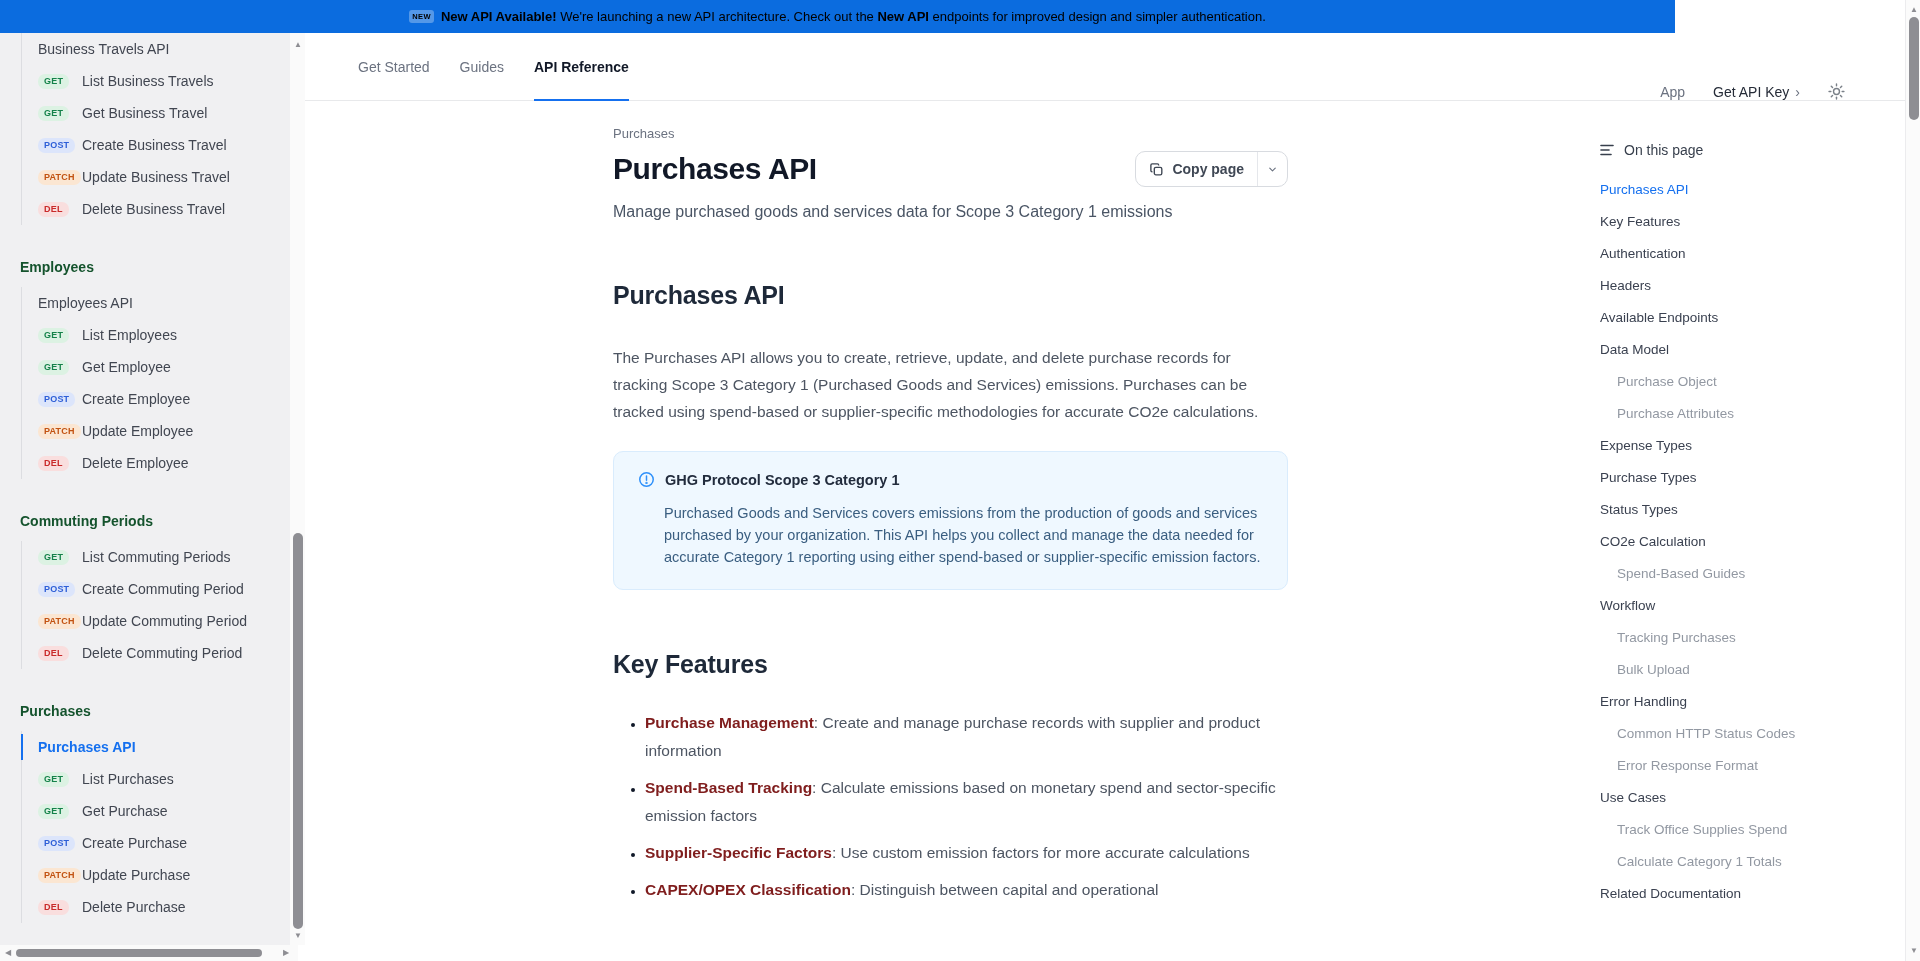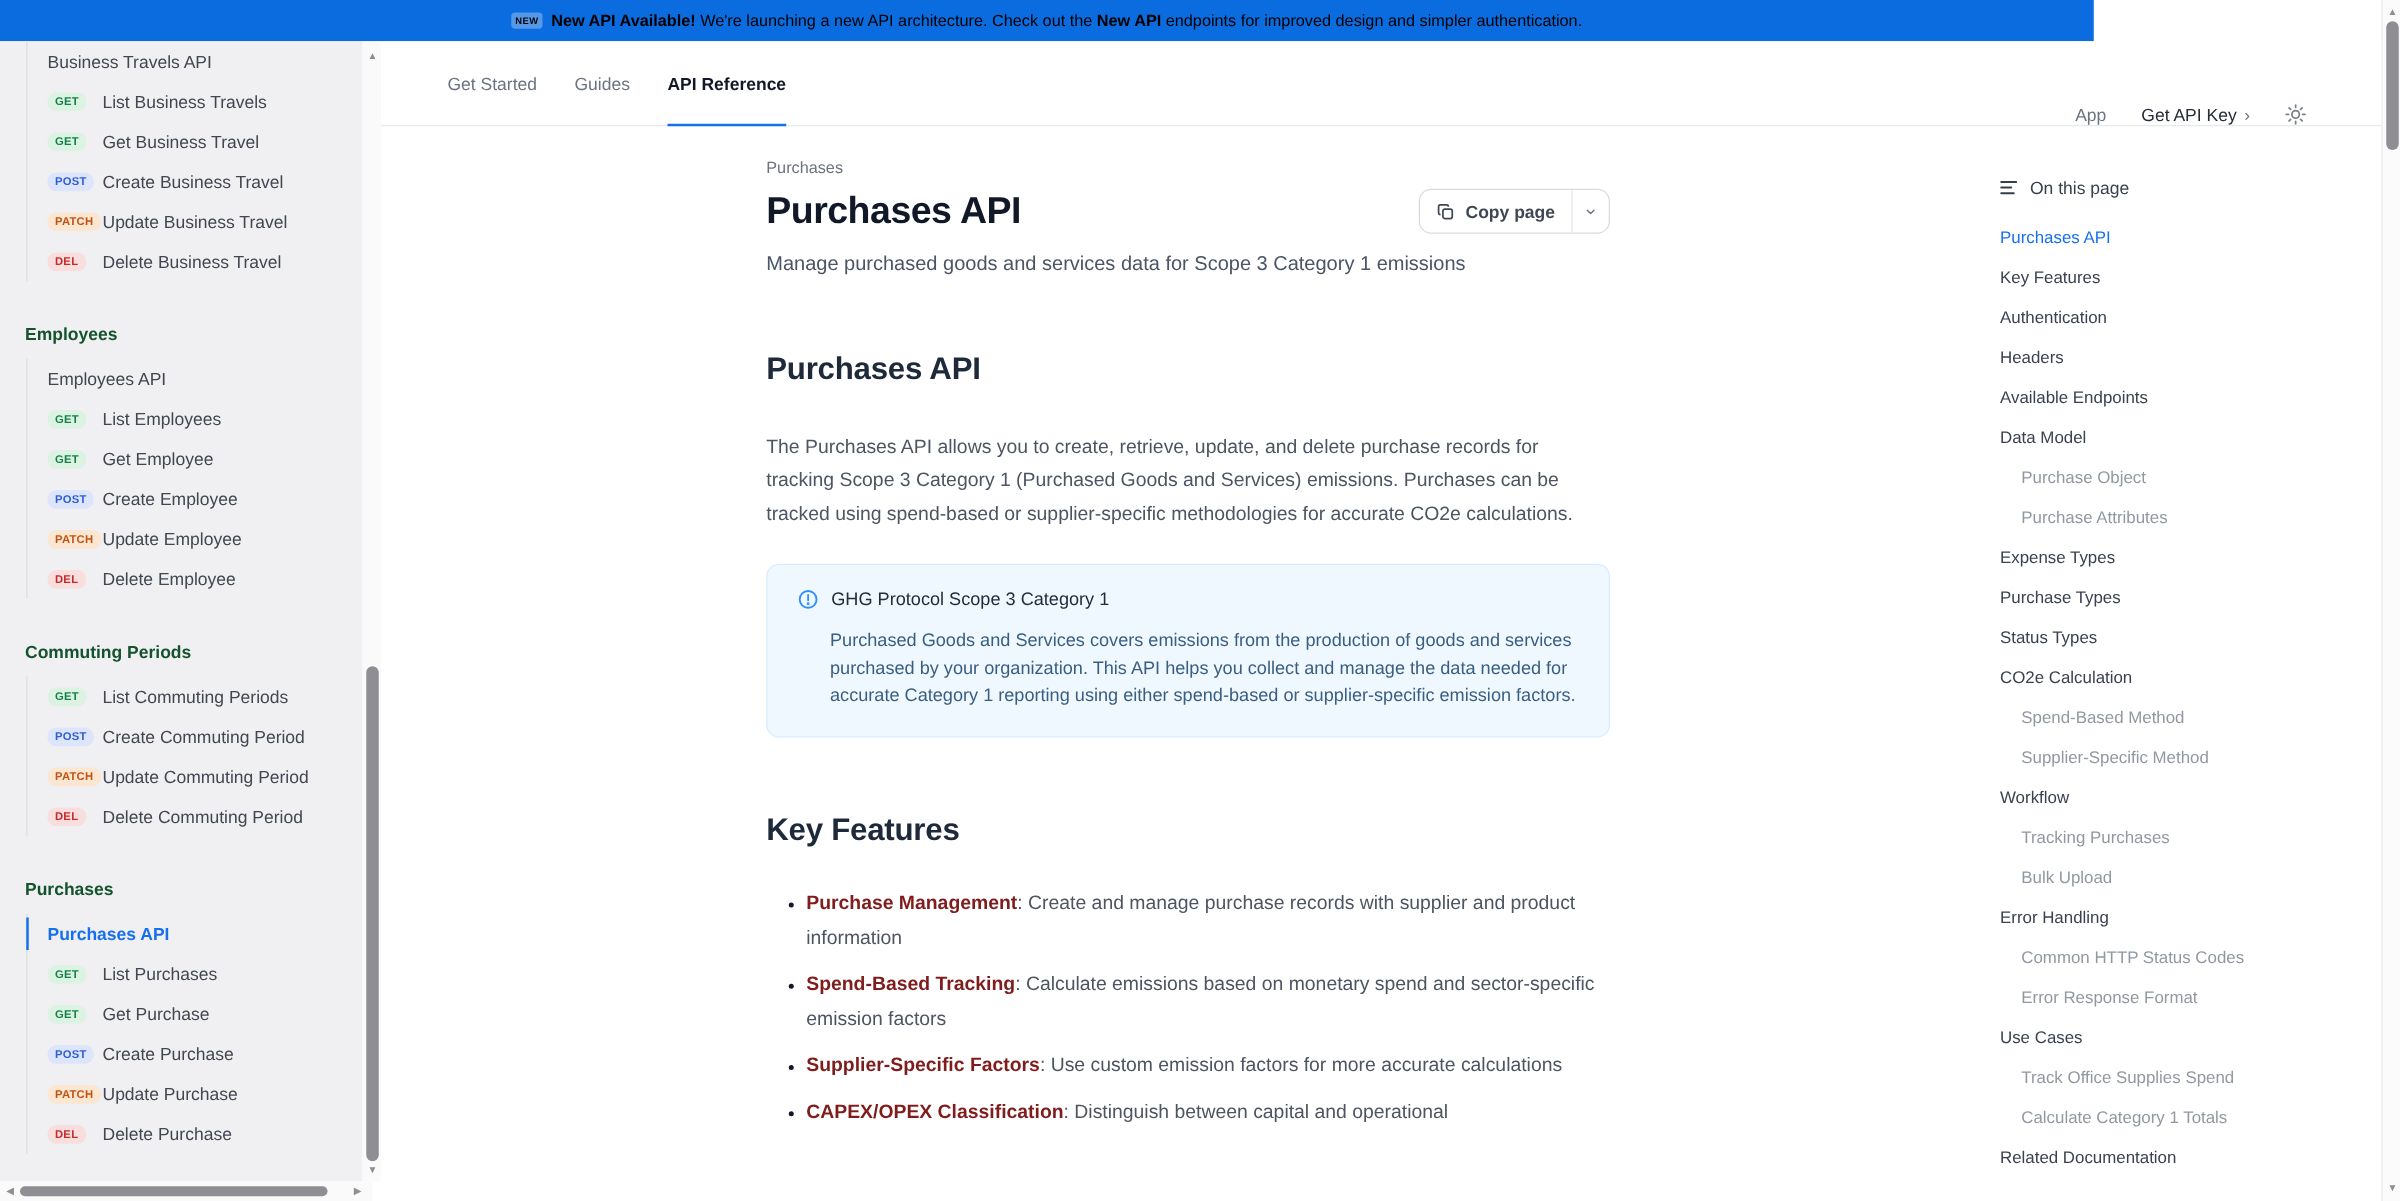--- a/index.html
+++ b/index.html
@@ -132,21 +132,21 @@
   .subtitle { margin-top:16px; font-size:16px; color:#4a5565; }
 
   h2.sec { margin:60px 0 0 0; font-size:25px; font-weight:700; color:#1e2939; letter-spacing:-.2px; }
   .body-p { margin-top:34px; font-size:15.5px; line-height:27px; color:#4d5562; }
 
   .callout {
     margin-top:26px; background:#eff8ff; border:1px solid #d9ecfd;
     border-radius:10px; padding:19px 24px 21px 24px;
   }
   .callout-head { display:flex; align-items:center; gap:10px; }
-  .callout-title { font-size:14.5px; font-weight:400; color:#222c3d; }
+  .callout-title { font-size:14.5px; font-weight:700; color:#222c3d; }
   .callout-body {
     margin:14px 0 0 26px; font-size:14.5px; line-height:22px; color:#3a5e80;
     max-width:610px;
   }
 
   ul.features { margin:30px 0 0 0; padding-left:32px; }
   ul.features li {
     font-size:15.5px; line-height:28px; color:#4d5562; margin-bottom:9px;
   }
   ul.features li::marker { color:#101828; font-size:12px; }
@@ -429,22 +429,21 @@
       <li>Authentication</li>
       <li>Headers</li>
       <li>Available Endpoints</li>
       <li>Data Model</li>
       <li class="lvl2">Purchase Object</li>
       <li class="lvl2">Purchase Attributes</li>
       <li>Expense Types</li>
       <li>Purchase Types</li>
       <li>Status Types</li>
       <li>CO2e Calculation</li>
-      <li class="lvl2">Spend-Based Method</li>
-      <li class="lvl2">Supplier-Specific Method</li>
+      <li class="lvl2">Spend-Based Guides</li>
       <li>Workflow</li>
       <li class="lvl2">Tracking Purchases</li>
       <li class="lvl2">Bulk Upload</li>
       <li>Error Handling</li>
       <li class="lvl2">Common HTTP Status Codes</li>
       <li class="lvl2">Error Response Format</li>
       <li>Use Cases</li>
       <li class="lvl2">Track Office Supplies Spend</li>
       <li class="lvl2">Calculate Category 1 Totals</li>
       <li>Related Documentation</li>

